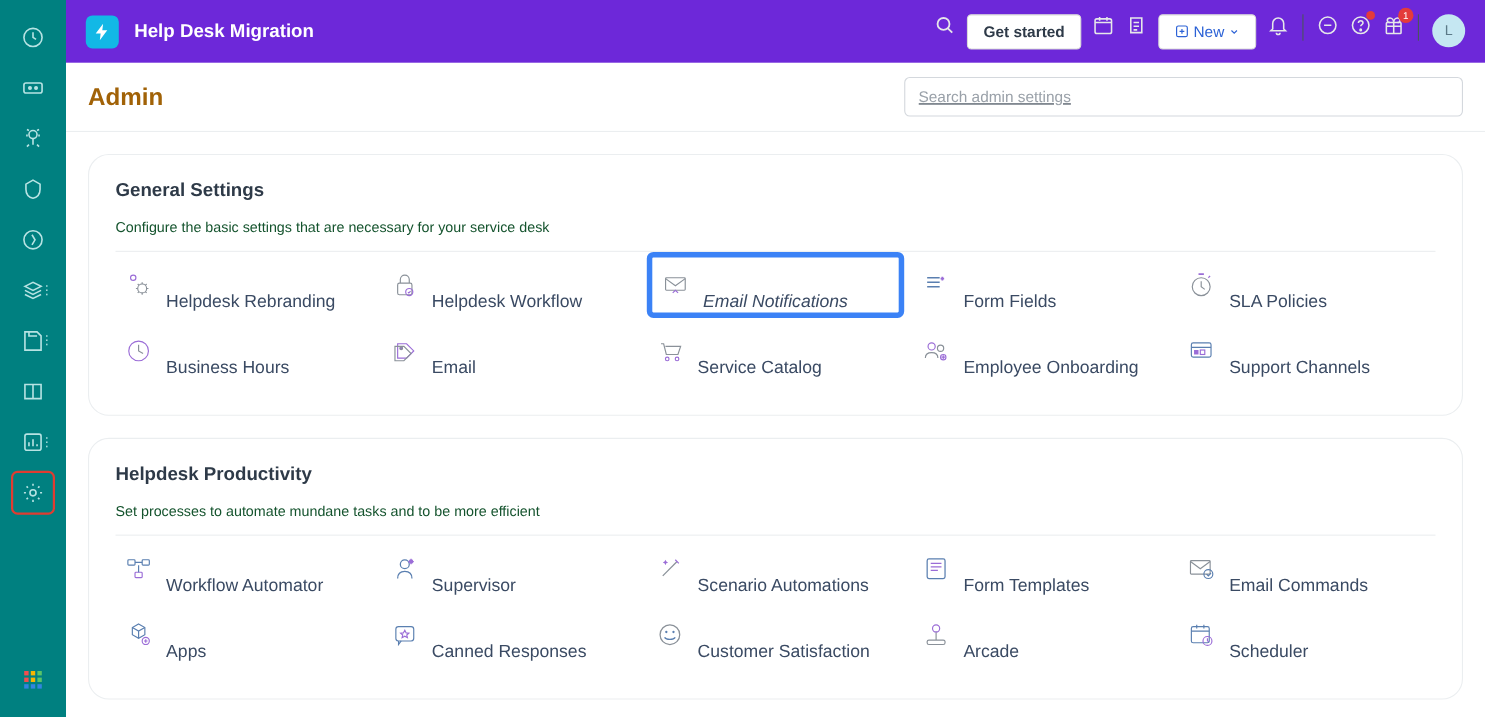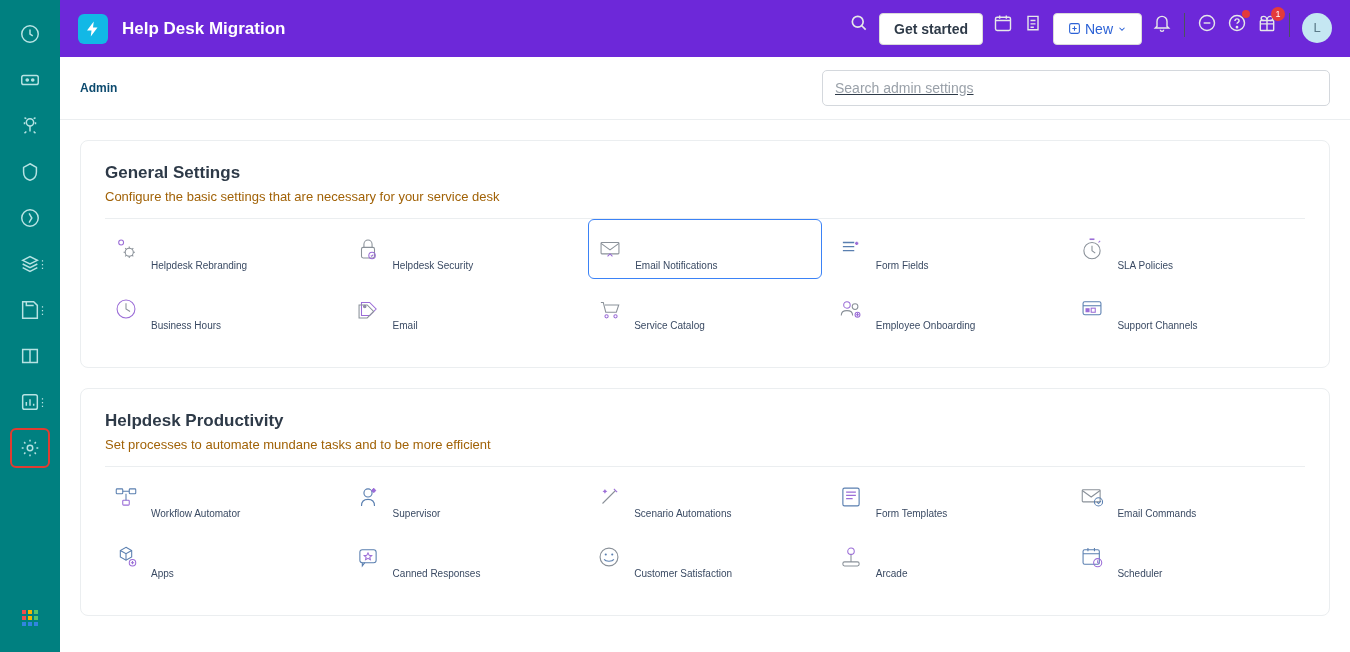--- a/index.html
+++ b/index.html
@@ -27,36 +27,36 @@
 .tb-btn.new { color: #2c62d6; font-weight: 500; }
 .tb-ic { width: 20px; height: 20px; display: flex; align-items: center; justify-content: center; cursor: pointer; position: relative; }
 .tb-ic svg { stroke: #e6e7e9; }
 .badge-red { position: absolute; top: -3px; right: -3px; width: 8px; height: 8px; background: #e43b3b; border-radius: 50%; }
 .badge-num { position: absolute; top: -6px; right: -8px; width: 14px; height: 14px; background: #e43b3b; border-radius: 50%; color: #fff; font-size: 9px; display: flex; align-items: center; justify-content: center; }
 .divider-v { width: 1px; height: 24px; background: #4a545e; margin: 0 2px; }
 .avatar { width: 30px; height: 30px; border-radius: 50%; background: #c5e7f2; display: flex; align-items: center; justify-content: center; color: #5b7a88; font-size: 13px; font-weight: 500; cursor: pointer; }
 
 
 .subhdr { display: flex; align-items: center; padding: 13px 20px; gap: 12px; border-bottom: 1px solid #ebeef0; }
-.subhdr h1 { font-size: 12px; font-weight: 600; color: #0c4a6e; }
+.subhdr h1 { font-size: 22px; font-weight: 600; color: #a16207; }
 .search { margin-left: auto; width: 508px; }
 .search input { width: 100%; height: 36px; border: 1px solid #d4d8dd; border-radius: 5px; padding: 0 12px; font-size: 14px; color: #2e3a48; text-decoration: underline; }
 .search input::placeholder { color: #9aa1a9; }
 
 
 .content { flex: 1; overflow: auto; background: #fff; padding: 0 20px 20px; }
-.card { background: #fff; border: 1px solid #ebeef0; border-radius: 8px; margin-top: 20px; padding: 22px 24px 28px; }
+.card { background: #fff; border: 1px solid #ebeef0; border-radius: 19px; margin-top: 20px; padding: 22px 24px 28px; }
 .card h2 { font-size: 17px; font-weight: 700; color: #2e3a48; }
-.card p.desc { font-size: 13px; color: #a16207; margin-top: 6px; }
+.card p.desc { font-size: 13px; color: #14532d; margin-top: 16px; }
 .hr { height: 1px; background: #ebeef0; margin-top: 14px; }
 .tiles { display: grid; grid-template-columns: repeat(5, 1fr); gap: 0 8px; }
 .tile { display: flex; align-items: center; gap: 12px; height: 60px; padding: 0 8px; border-radius: 6px; cursor: pointer; }
-.tile.highlight { border: 1px solid #3b82f6; }
+.tile.highlight { border: 5px solid #3b82f6; font-style: italic; }
 .tile-ic { width: 26px; height: 26px; display: flex; align-items: center; justify-content: center; flex-shrink: 0; }
-.tile-label { font-size: 10px; color: #3a4a63; margin-top: 32px; }
+.tile-label { font-size: 16px; color: #3a4a63; margin-top: 32px; }
 </style>
 </head>
 <body>
 
 <div class="wrapper">
 
   <div class="sidebar">
     <div class="sidebar-item">
       <svg width="22" height="22" viewBox="0 0 24 24" stroke-width="1.6">
           <circle cx="12" cy="12" r="9"></circle>
@@ -235,21 +235,21 @@
               </div>
               <div class="tile">
                 <div class="tile-ic">
                   <svg width="26" height="26" viewBox="0 0 32 32" fill="none" stroke="#8a9199" stroke-width="1.3">
                     <rect x="8" y="14" width="16" height="13" rx="2"></rect>
                     <path d="M11 14v-4a5 5 0 0110 0v4"></path>
                     <circle cx="21" cy="24" r="4" stroke="#9b6dd7"></circle>
                     <path d="M19.5 24l1 1 2-2" stroke="#9b6dd7"></path>
                   </svg>
                 </div>
-                <div class="tile-label">Helpdesk Security</div>
+                <div class="tile-label">Helpdesk Workflow</div>
               </div>
               <div class="tile highlight">
                 <div class="tile-ic">
                   <svg width="26" height="26" viewBox="0 0 32 32" fill="none" stroke="#8a9199" stroke-width="1.3">
                     <rect x="5" y="8" width="22" height="14" rx="1"></rect>
                     <path d="M5 9l11 8 11-8"></path>
                     <path d="M13 25l3-3 3 3" stroke="#9b6dd7"></path>
                   </svg>
                 </div>
                 <div class="tile-label">Email Notifications</div>

